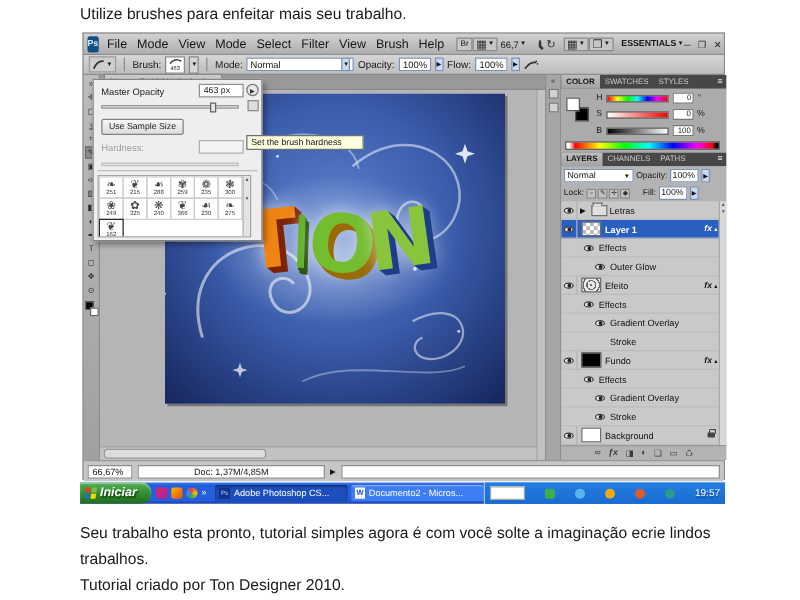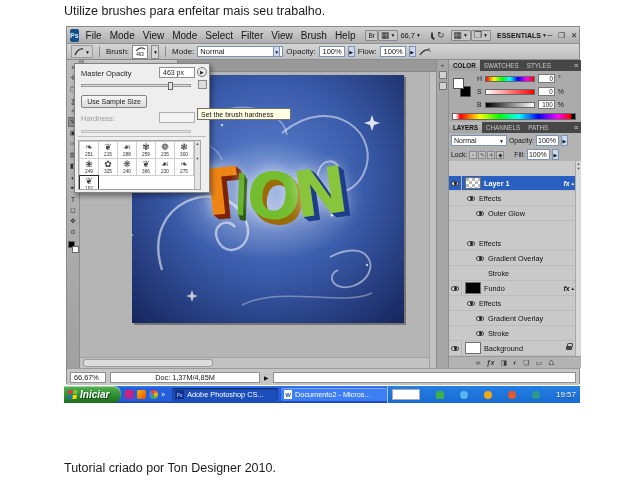--- a/index.html
+++ b/index.html
@@ -329,36 +329,53 @@
             <i>✎</i>
             <i>✛</i>
             <i>◆</i>
           </span>
         <span style="margin-left:8px">Fill:</span>
         <span class="select" style="width:23px;justify-content:flex-end">100%</span>
         <span class="spin">▶</span>
       </div>
 
       <div class="laylist">
+        <div class="lrow" style="top:0">
+          <span class="eyecell">
+              <span class="eye"></span>
+            </span>
+          <span class="tri">▶</span>
+          <span class="folder"></span>
+          <span class="lname">Letras</span>
+        </div>
         <div class="lrow sel" style="top:15px">
           <span class="eyecell">
               <span class="eye"></span>
             </span>
           <span class="thumb checker"></span>
           <span class="lname" style="font-weight:bold">Layer 1</span>
           <span class="fxb">fx</span>
           <span class="rarr">▴</span>
         </div>
         <div class="lrow" style="top:30px;padding-left:18px">
           <span class="eye" style="margin-right:4px"></span>
           <span class="lname">Effects</span>
         </div>
         <div class="lrow" style="top:45px;padding-left:27px">
           <span class="eye" style="margin-right:4px"></span>
           <span class="lname">Outer Glow</span>
+        </div>
+        <div class="lrow" style="top:60px">
+          <span class="eyecell">
+              <span class="eye"></span>
+            </span>
+          <span class="thumb swirl"></span>
+          <span class="lname">Efeito</span>
+          <span class="fxb">fx</span>
+          <span class="rarr">▴</span>
         </div>
         <div class="lrow" style="top:75px;padding-left:18px">
           <span class="eye" style="margin-right:4px"></span>
           <span class="lname">Effects</span>
         </div>
         <div class="lrow" style="top:90px;padding-left:27px">
           <span class="eye" style="margin-right:4px"></span>
           <span class="lname">Gradient Overlay</span>
         </div>
         <div class="lrow" style="top:105px;padding-left:39px">
@@ -515,15 +532,16 @@
       <span class="note"></span>
       <span class="trayi" style="background:#3fae49"></span>
       <span class="trayi" style="background:#58b7e8;border-radius:50%"></span>
       <span class="trayi" style="background:#f0a818;border-radius:50%"></span>
       <span class="trayi" style="background:#e05a2b;border-radius:50%"></span>
       <span class="trayi" style="background:#2a9a8a;border-radius:50%"></span>
       <span class="clock">19:57</span>
     </div>
   </div>
 
+  <div class="a doc-text" style="left:64px;top:416px;width:508px">Seu trabalho esta pronto, tutorial simples agora é com você solte a imaginação ecrie lindos trabalhos.</div>
   <div class="a doc-text" style="left:64px;top:458px">Tutorial criado por Ton Designer 2010.</div>
 
 </div>
 
 </body></html>

